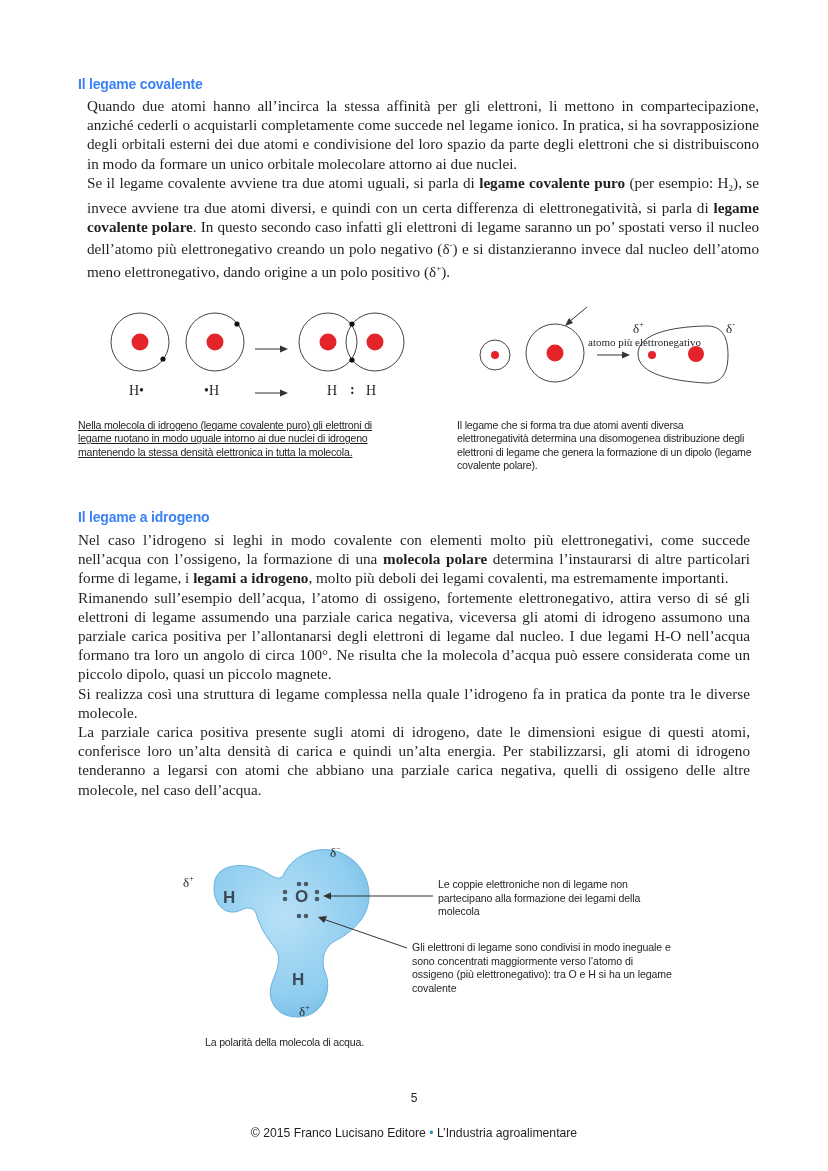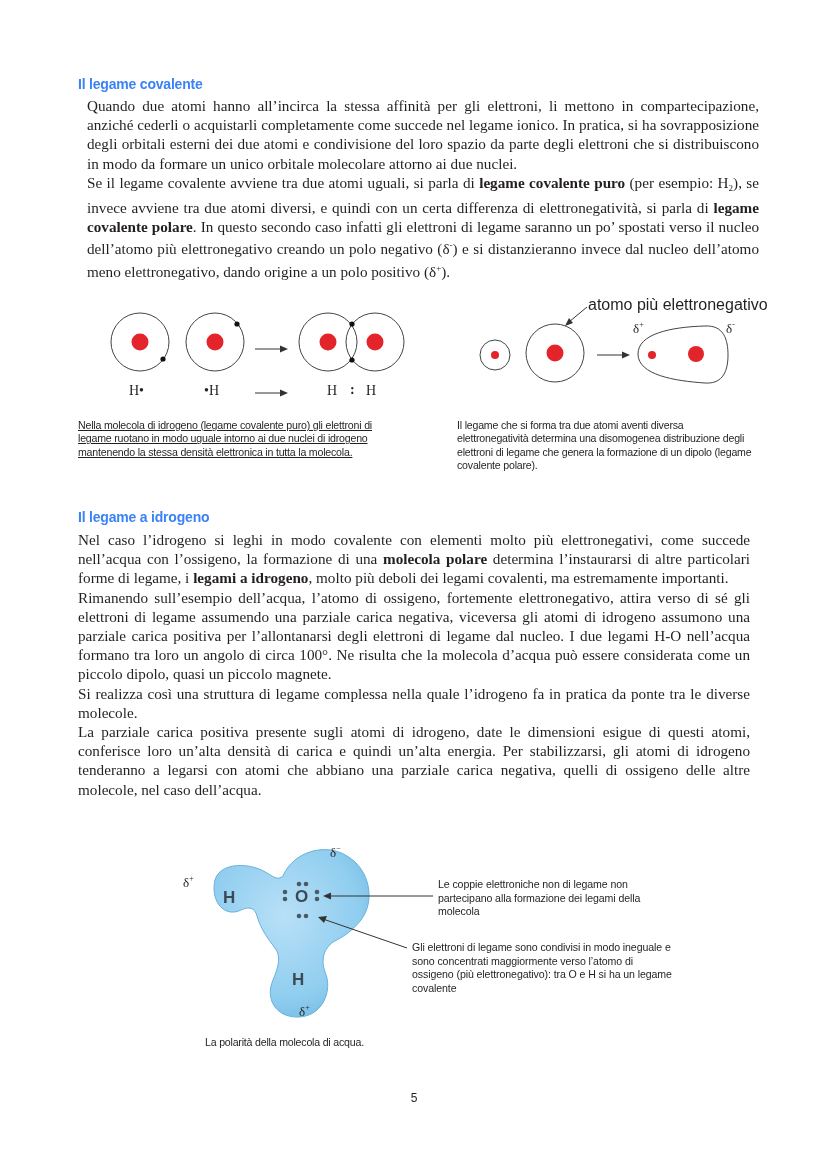--- a/index.html
+++ b/index.html
@@ -32,22 +32,22 @@
   }
 
   .fig { position: absolute; }
   .fig-label {
     position: absolute;
     font-family: "Liberation Serif", serif;
     font-size: 14px; color: #231f20;
   }
   .fig-label-sans {
     position: absolute;
-    font-family: Liberation Sans, sans-serif;
-    font-size: 16px; color: #231f20;
+    font-family: Liberation Serif, serif;
+    font-size: 11px; color: #231f20; margin-top: 40px;
   }
   .delta {
     position: absolute;
     font-family: "Liberation Serif", serif;
     font-size: 13px; color: #231f20;
   }
   .delta .sup { font-size: 8px; vertical-align: 6px; }
 
   .annot {
     position: absolute;
@@ -189,14 +189,19 @@
     <div class="delta" style="left:8px; top:34px;"><span>δ</span><span class="sup">+</span></div>
     <div class="delta" style="left:155px; top:4px;"><span>δ</span><span class="sup">−</span></div>
     <div class="delta" style="left:124px; top:163px;"><span>δ</span><span class="sup">+</span></div>
     <div class="annot" style="left:263px; top:38px; width:240px;">Le coppie elettroniche non di legame non partecipano alla formazione dei legami della molecola</div>
     <div class="annot" style="left:237px; top:101px; width:265px;">Gli elettroni di legame sono condivisi in modo ineguale e sono concentrati maggiormente verso l’atomo di ossigeno (più elettronegativo): tra O e H si ha un legame covalente</div>
   </div>
 
   <div class="caption" style="left:205px; top:1036px; width:300px;">La polarità della molecola di acqua.</div>
 
   <div class="page-number">5</div>
+  <div class="footer">
+    <span>© 2015 Franco Lucisano Editore</span>
+    <span class="bullet">•</span>
+    <span>L’Industria agroalimentare</span>
+  </div>
 
 </div>
 
 </body></html>

